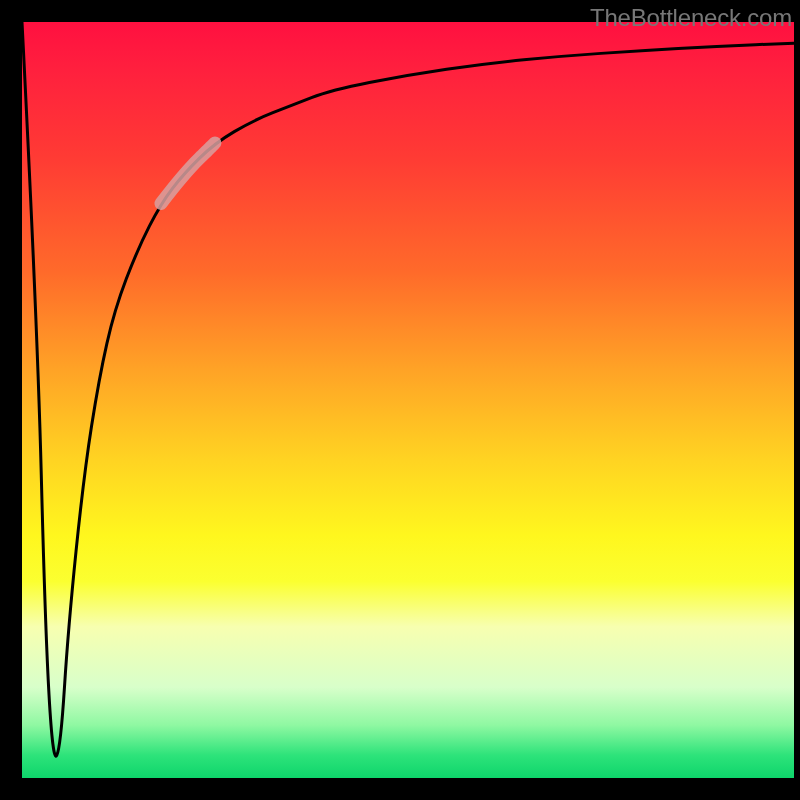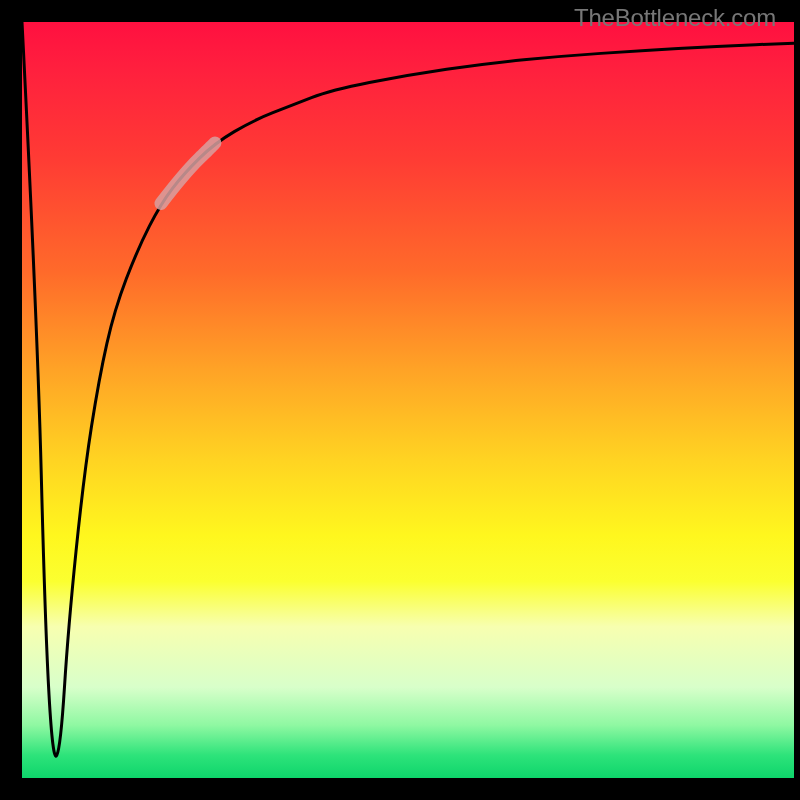--- a/index.html
+++ b/index.html
@@ -12,21 +12,21 @@
     overflow: hidden;
   }
   #container {
     position: relative;
     width: 800px;
     height: 800px;
   }
   #watermark {
     position: absolute;
     top: 4px;
-    right: 24px;
+    right: 8px;
     color: #777;
     font-size: 24px;
     font-weight: 500;
     z-index: 10;
     letter-spacing: -0.2px;
   }
   #plot-area {
     position: absolute;
     left: 22px;
     top: 22px;

